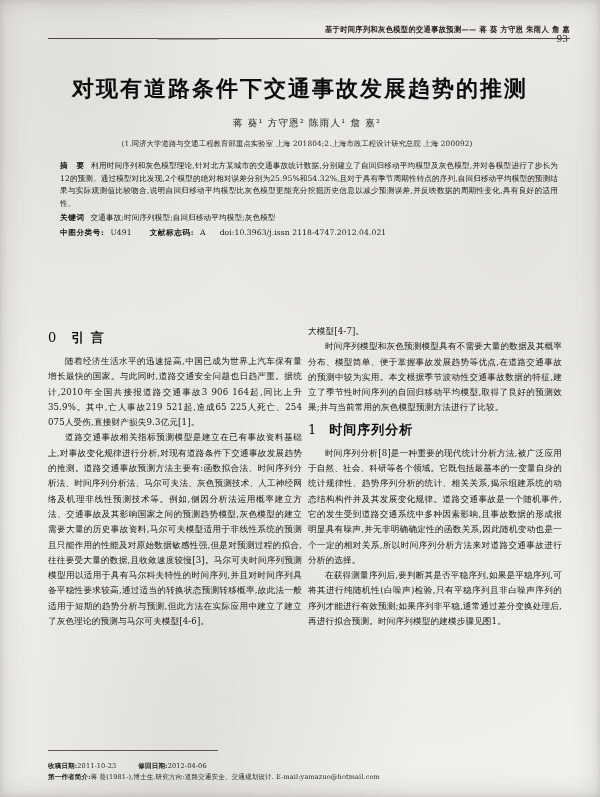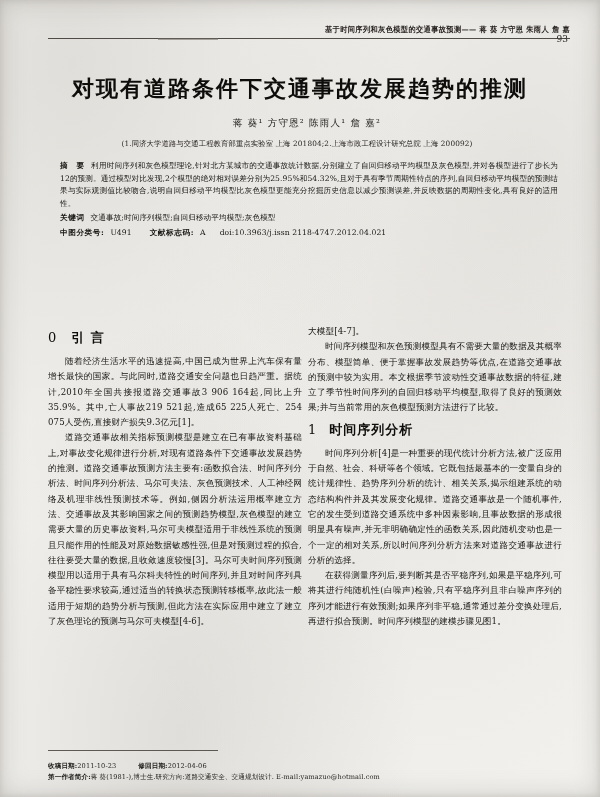--- a/index.html
+++ b/index.html
@@ -249,21 +249,21 @@
         <p class="para">随着经济生活水平的迅速提高,中国已成为世界上汽车保有量增长最快的国家。与此同时,道路交通安全问题也日趋严重。据统计,2010年全国共接报道路交通事故3 906 164起,同比上升35.9%。其中,亡人事故219 521起,造成65 225人死亡、254 075人受伤,直接财产损失9.3亿元[1]。</p>
         <p class="para">道路交通事故相关指标预测模型是建立在已有事故资料基础上,对事故变化规律进行分析,对现有道路条件下交通事故发展趋势的推测。道路交通事故预测方法主要有:函数拟合法、时间序列分析法、时间序列分析法、马尔可夫法、灰色预测技术、人工神经网络及机理非线性预测技术等。例如,侧因分析法运用概率建立方法、交通事故及其影响国家之间的预测趋势模型,灰色模型的建立需要大量的历史事故资料,马尔可夫模型适用于非线性系统的预测且只能作用的性能及对原始数据敏感性强,但是对预测过程的拟合,往往要受大量的数据,且收敛速度较慢[3]。马尔可夫时间序列预测模型用以适用于具有马尔科夫特性的时间序列,并且对时间序列具备平稳性要求较高,通过适当的转换状态预测转移概率,故此法一般适用于短期的趋势分析与预测,但此方法在实际应用中建立了建立了灰色理论的预测与马尔可夫模型[4-6]。</p>
       </div>
 
       <div class="col">
         <p class="para" style="text-indent:0">大模型[4-7]。</p>
         <p class="para">时间序列模型和灰色预测模型具有不需要大量的数据及其概率分布、模型简单、便于掌握事故发展趋势等优点,在道路交通事故的预测中较为实用。本文根据季节波动性交通事故数据的特征,建立了季节性时间序列的自回归移动平均模型,取得了良好的预测效果;并与当前常用的灰色模型预测方法进行了比较。</p>
         <h2 class="sec-head">
           <span class="num">1</span><span>时间序列分析</span>
         </h2>
-        <p class="para">时间序列分析[4]是一种重要的现代统计分析方法,被广泛应用于自然、社会、科研等各个领域。它既包括最基本的一变量自身的统计规律性、趋势序列分析的统计、相关关系,揭示组建系统的动态结构构件并及其发展变化规律。道路交通事故是一个随机事件,它的发生受到道路交通系统中多种因素影响,且事故数据的形成很明显具有噪声,并无非明确确定性的函数关系,因此随机变动也是一个一定的相对关系,所以时间序列分析方法来对道路交通事故进行分析的选择。</p>
+        <p class="para">时间序列分析[8]是一种重要的现代统计分析方法,被广泛应用于自然、社会、科研等各个领域。它既包括最基本的一变量自身的统计规律性、趋势序列分析的统计、相关关系,揭示组建系统的动态结构构件并及其发展变化规律。道路交通事故是一个随机事件,它的发生受到道路交通系统中多种因素影响,且事故数据的形成很明显具有噪声,并无非明确确定性的函数关系,因此随机变动也是一个一定的相对关系,所以时间序列分析方法来对道路交通事故进行分析的选择。</p>
         <p class="para">在获得测量序列后,要判断其是否平稳序列,如果是平稳序列,可将其进行纯随机性(白噪声)检验,只有平稳序列且非白噪声序列的序列才能进行有效预测;如果序列非平稳,通常通过差分变换处理后,再进行拟合预测。时间序列模型的建模步骤见图1。</p>
       </div>
 
     </div>
 
     <div class="foot-rule"></div>
     <div class="footer">
       <div class="f-row">
         <span class="f-label">收稿日期:</span><span>2011-10-23</span><span class="f-gap"></span><span class="f-label">修回日期:</span><span>2012-04-06</span>
       </div>

